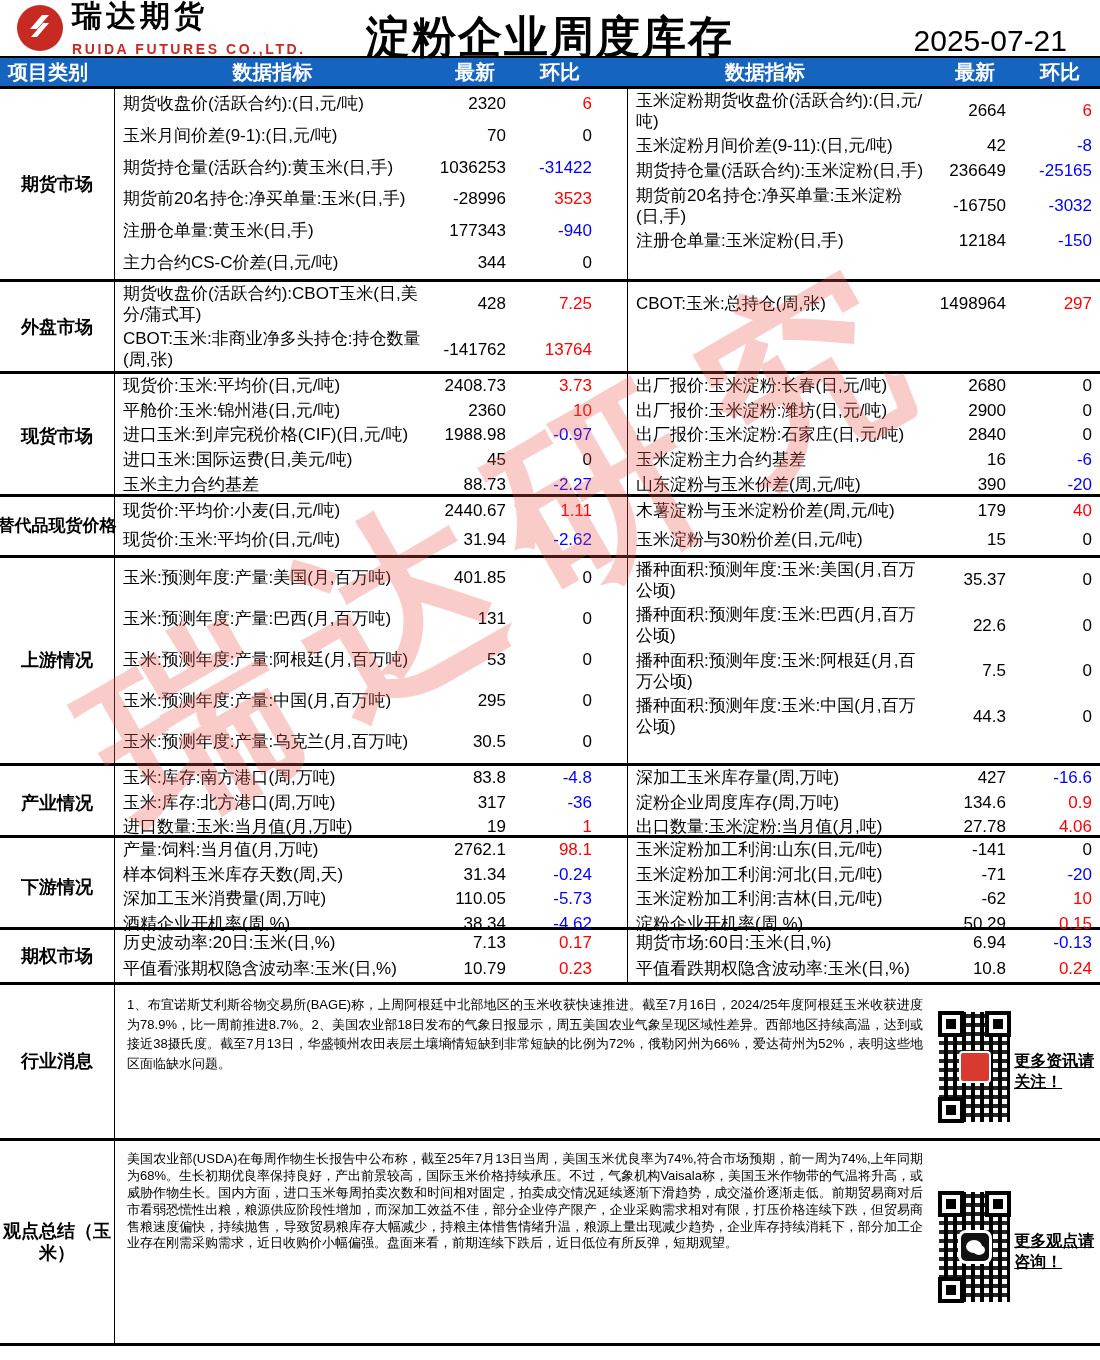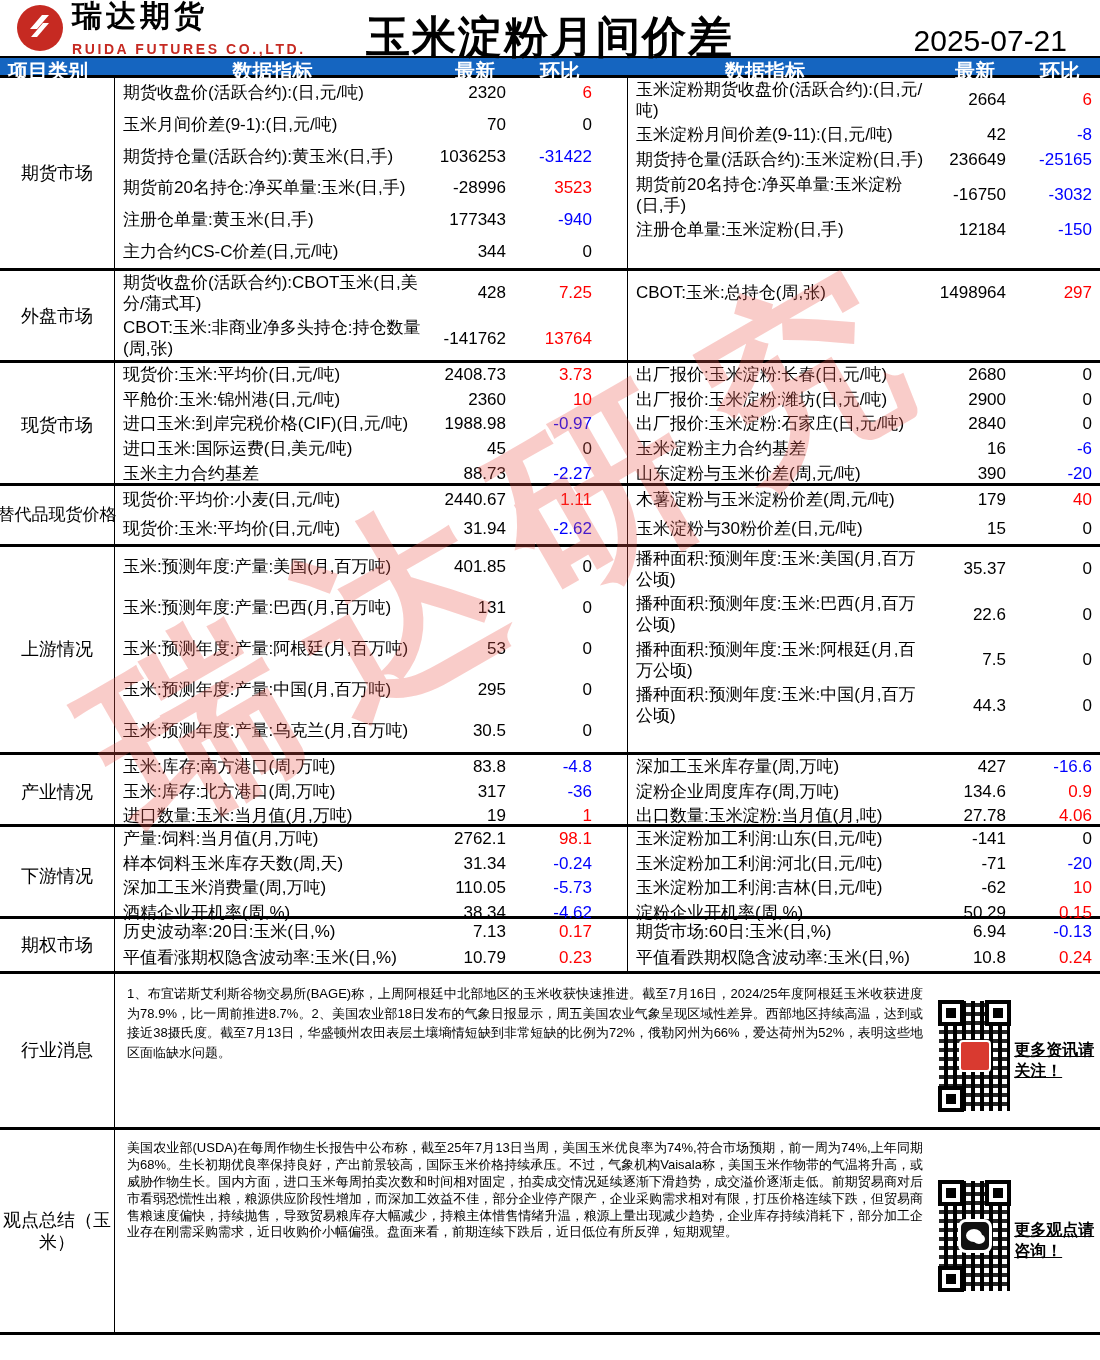--- a/index.html
+++ b/index.html
@@ -15,28 +15,28 @@
   .logo-texts { display:flex; flex-direction:column; line-height:1; }
   .logo-cn { font-size:30px; font-weight:bold; letter-spacing:4px; }
   .logo-en { font-size:14px; color:#c62a22; letter-spacing:2.6px; margin-top:11px; font-weight:bold;text-align:right;}
   .page-title { position:absolute; left:50%; transform:translateX(-50%); top:8px;
     font-size:44px; font-weight:900; letter-spacing:2px; }
   .page-date { position:absolute; right:33px; top:24px; font-size:30px; }
   
   .data-table { border-top:2px solid #000; }
   .thead {
     display:grid; grid-template-columns:115px 315px 90px 80px 330px 90px 80px;
-    background:#1565c0; color:#fff; height:17px; align-items:center;
+    background:#1565c0; color:#fff; height:28px; align-items:center;
     font-size:20px; font-weight:bold;
   }
   .thead .h-cat { padding-left:8px; text-align:left; }
-  .thead .h-c { text-align:center;text-decoration:underline; }
+  .thead .h-c { text-align:center; }
   .section { display:grid; grid-template-columns:115px 485px 500px; border-top:3px solid #000; }
   .cat-cell { border-right:1.5px solid #000; display:flex; align-items:center; justify-content:center;
-    font-size:18px; text-align:center; line-height:1.25; white-space:nowrap; overflow:visible; z-index:2;}
+    font-size:18px; text-align:center; line-height:1.25; white-space:nowrap; overflow:visible; z-index:2;font-weight:bold;}
   .cat-cell.wrap { white-space:normal; }
   .half { display:flex; flex-direction:column; }
   .half-right { border-left:1.5px solid #000;margin-left:27px; }
   .trow { flex:1; display:grid; align-items:center; font-size:17px; line-height:1.22; }
   .half-left  .trow { grid-template-columns:1fr 90px 80px; }
   .half-right .trow { grid-template-columns:1fr 90px 80px; }
   .cell-label { padding:2px 4px 2px 8px; }
   .cell-latest { text-align:right; padding-right:14px; }
   .cell-change { text-align:right; padding-right:8px; }
   .c-pos { color:#ff0000; } .c-neg { color:#0000ff; } .c-zero { color:#000; }
@@ -77,21 +77,21 @@
     <svg class="logo-icon" viewBox="0 0 48 48">
       <circle cx="24" cy="24" r="23" fill="#c62a22"></circle>
       <path d="M14 29 L26 15 L23 15 L33 15 L21 29 Z" fill="#fff" transform="translate(0,-4)"></path>
       <path d="M15 33 L27 19 L33 19 L21 33 Z" fill="#fff" transform="translate(0,0)"></path>
     </svg>
     <div class="logo-texts">
       <span class="logo-cn">瑞达期货</span>
       <span class="logo-en">RUIDA FUTURES CO.,LTD.</span>
     </div>
   </div>
-  <div class="page-title">玉米淀粉月间价差</div>
+  <div class="page-title">淀粉企业周度库存</div>
   <div class="page-date">2025-07-21</div>
 </div>
 
 <div class="data-table">
   <div class="thead">
     <div class="h-cat">项目类别</div>
     <div class="h-c">数据指标</div>
     <div class="h-c">最新</div>
     <div class="h-c">环比</div>
     <div class="h-c">数据指标</div>

